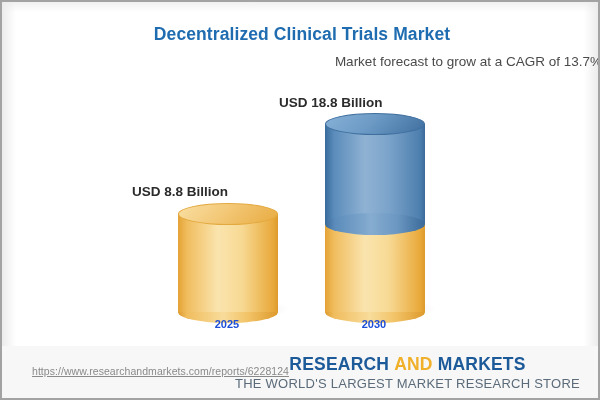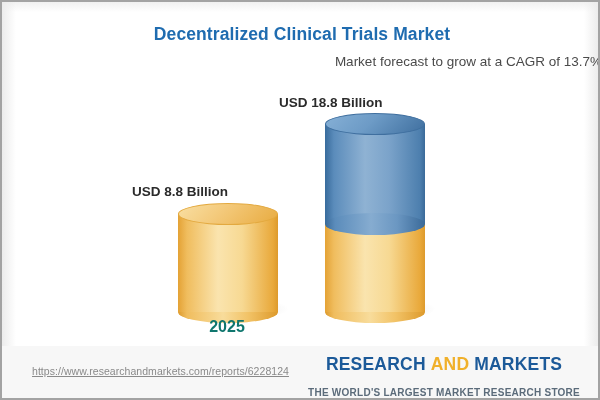--- a/index.html
+++ b/index.html
@@ -82,23 +82,23 @@
     font-size: 13.5px;
     font-weight: bold;
     color: #2b2b2b;
     white-space: nowrap;
   }
 
   .cat-label {
     position: absolute;
     width: 190px;
     text-align: center;
-    font-size: 16px;
-    font-weight: bold;
-    color: #0f766e;
+    font-size: 11px;
+    font-weight: bold;
+    color: #1d4ed8;
   }
 
   
   .cylinder {
     position: absolute;
   }
   .seg {
     position: absolute;
     left: 0;
   }
@@ -149,23 +149,23 @@
     font-size: 17.5px;
     font-weight: bold;
     color: #1c5a99;
     letter-spacing: 0.2px;
     white-space: nowrap;
   }
   .logo-and {
     color: #f0b02a;
   }
   .logo-tag {
-    margin-top: 12px;
-    font-size: 10px;
-    font-weight: bold;
+    margin-top: 1px;
+    font-size: 13px;
+    font-weight: normal;
     color: #5b6b7a;
     letter-spacing: 0.25px;
     white-space: nowrap;
   }
 </style>
 </head>
 <body>
 
 <div id="infographic">
 
@@ -218,20 +218,21 @@
 
           <div class="cap" style="left:0; bottom:-11px; width:100px; height:22px;
                                   background:linear-gradient(to right,#3a6a99 0%,#5b8cbb 10%,#86acd0 46%,#6b97c2 72%,#3a6a99 100%);"></div>
         </div>
 
         <div class="cap" style="left:0; top:-5px; width:100px; height:22px;
                                 background:linear-gradient(135deg,#86b0d6 0%,#6d9bc6 45%,#3f6f9f 100%);
                                 border:1px solid #3f6f9f; box-sizing:border-box;"></div>
       </div>
 
+      <div class="cat-label" style="left:0; top:316px;">2030</div>
     </div>
 
   </div>
 
   <div class="footer">
     <a class="footer-url" href="#">https://www.researchandmarkets.com/reports/6228124</a>
 
     <div class="logo">
       <div class="logo-main"><span>RESEARCH</span><span class="logo-and" style="margin:0 5px;">AND</span><span>MARKETS</span></div>
       <div class="logo-tag">THE WORLD'S LARGEST MARKET RESEARCH STORE</div>

